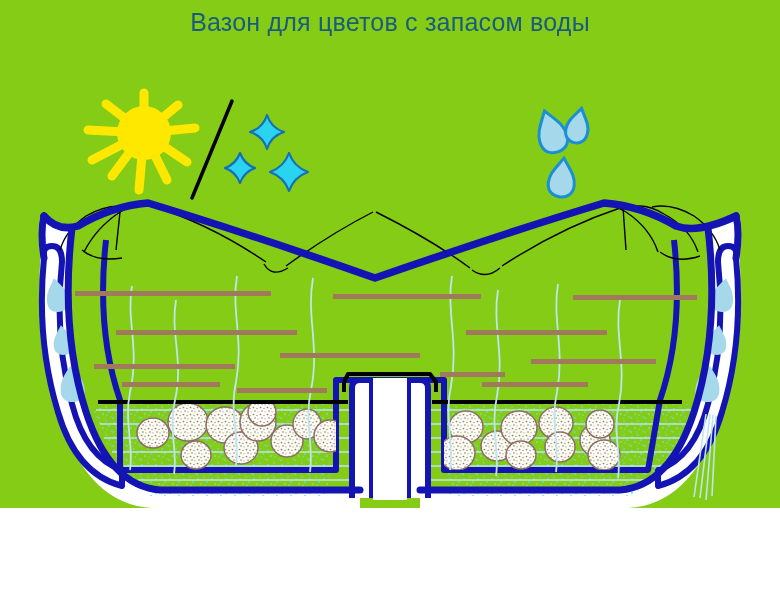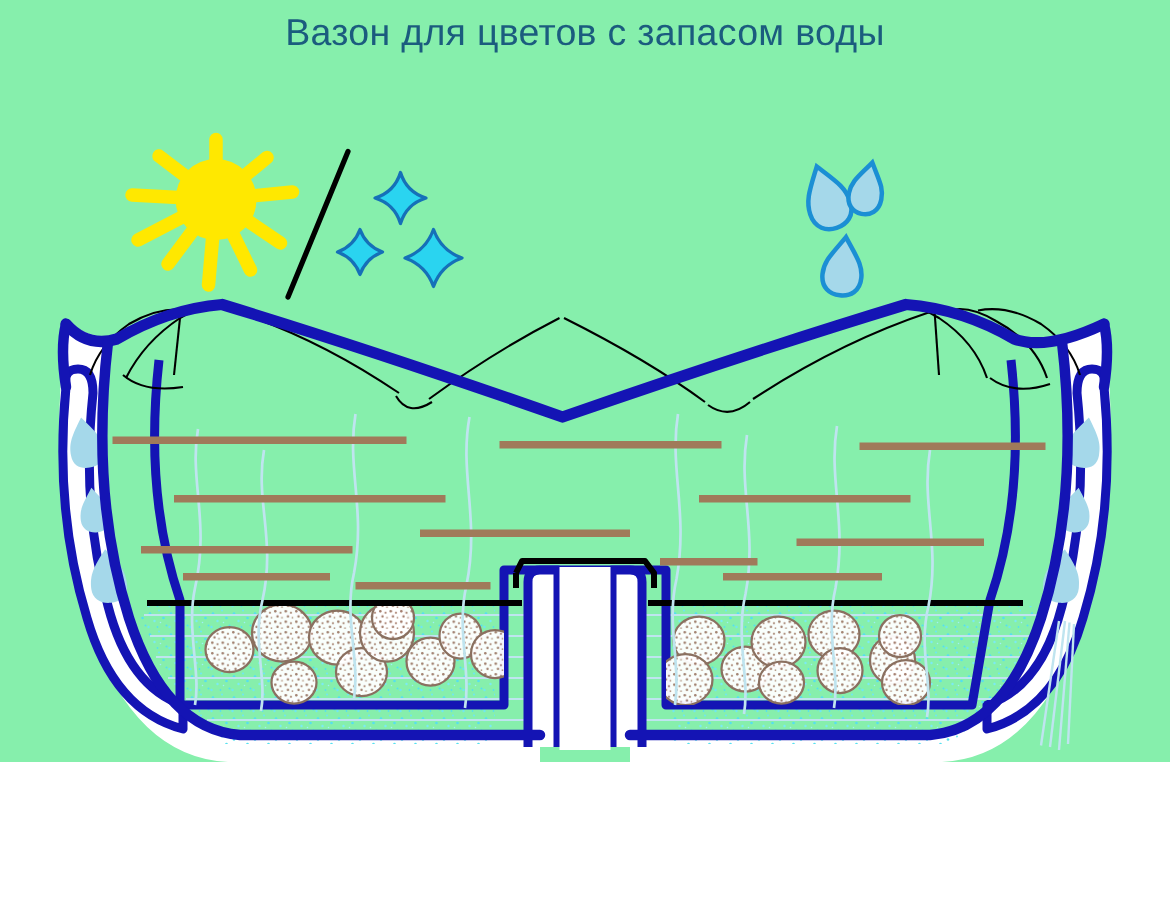--- a/index.html
+++ b/index.html
@@ -4,21 +4,21 @@
 <style>
   html, body {
     margin: 0;
     padding: 0;
     background: #ffffff;
   }
   #stage {
     position: relative;
     width: 780px;
     height: 508px;
-    background: #86efac;
+    background: #84cc16;
     overflow: hidden;
     font-family: "Liberation Sans", sans-serif;
   }
   #title {
     position: absolute;
     top: 8px;
     left: 0;
     width: 780px;
     text-align: center;
     font-family: "Liberation Sans", sans-serif;

